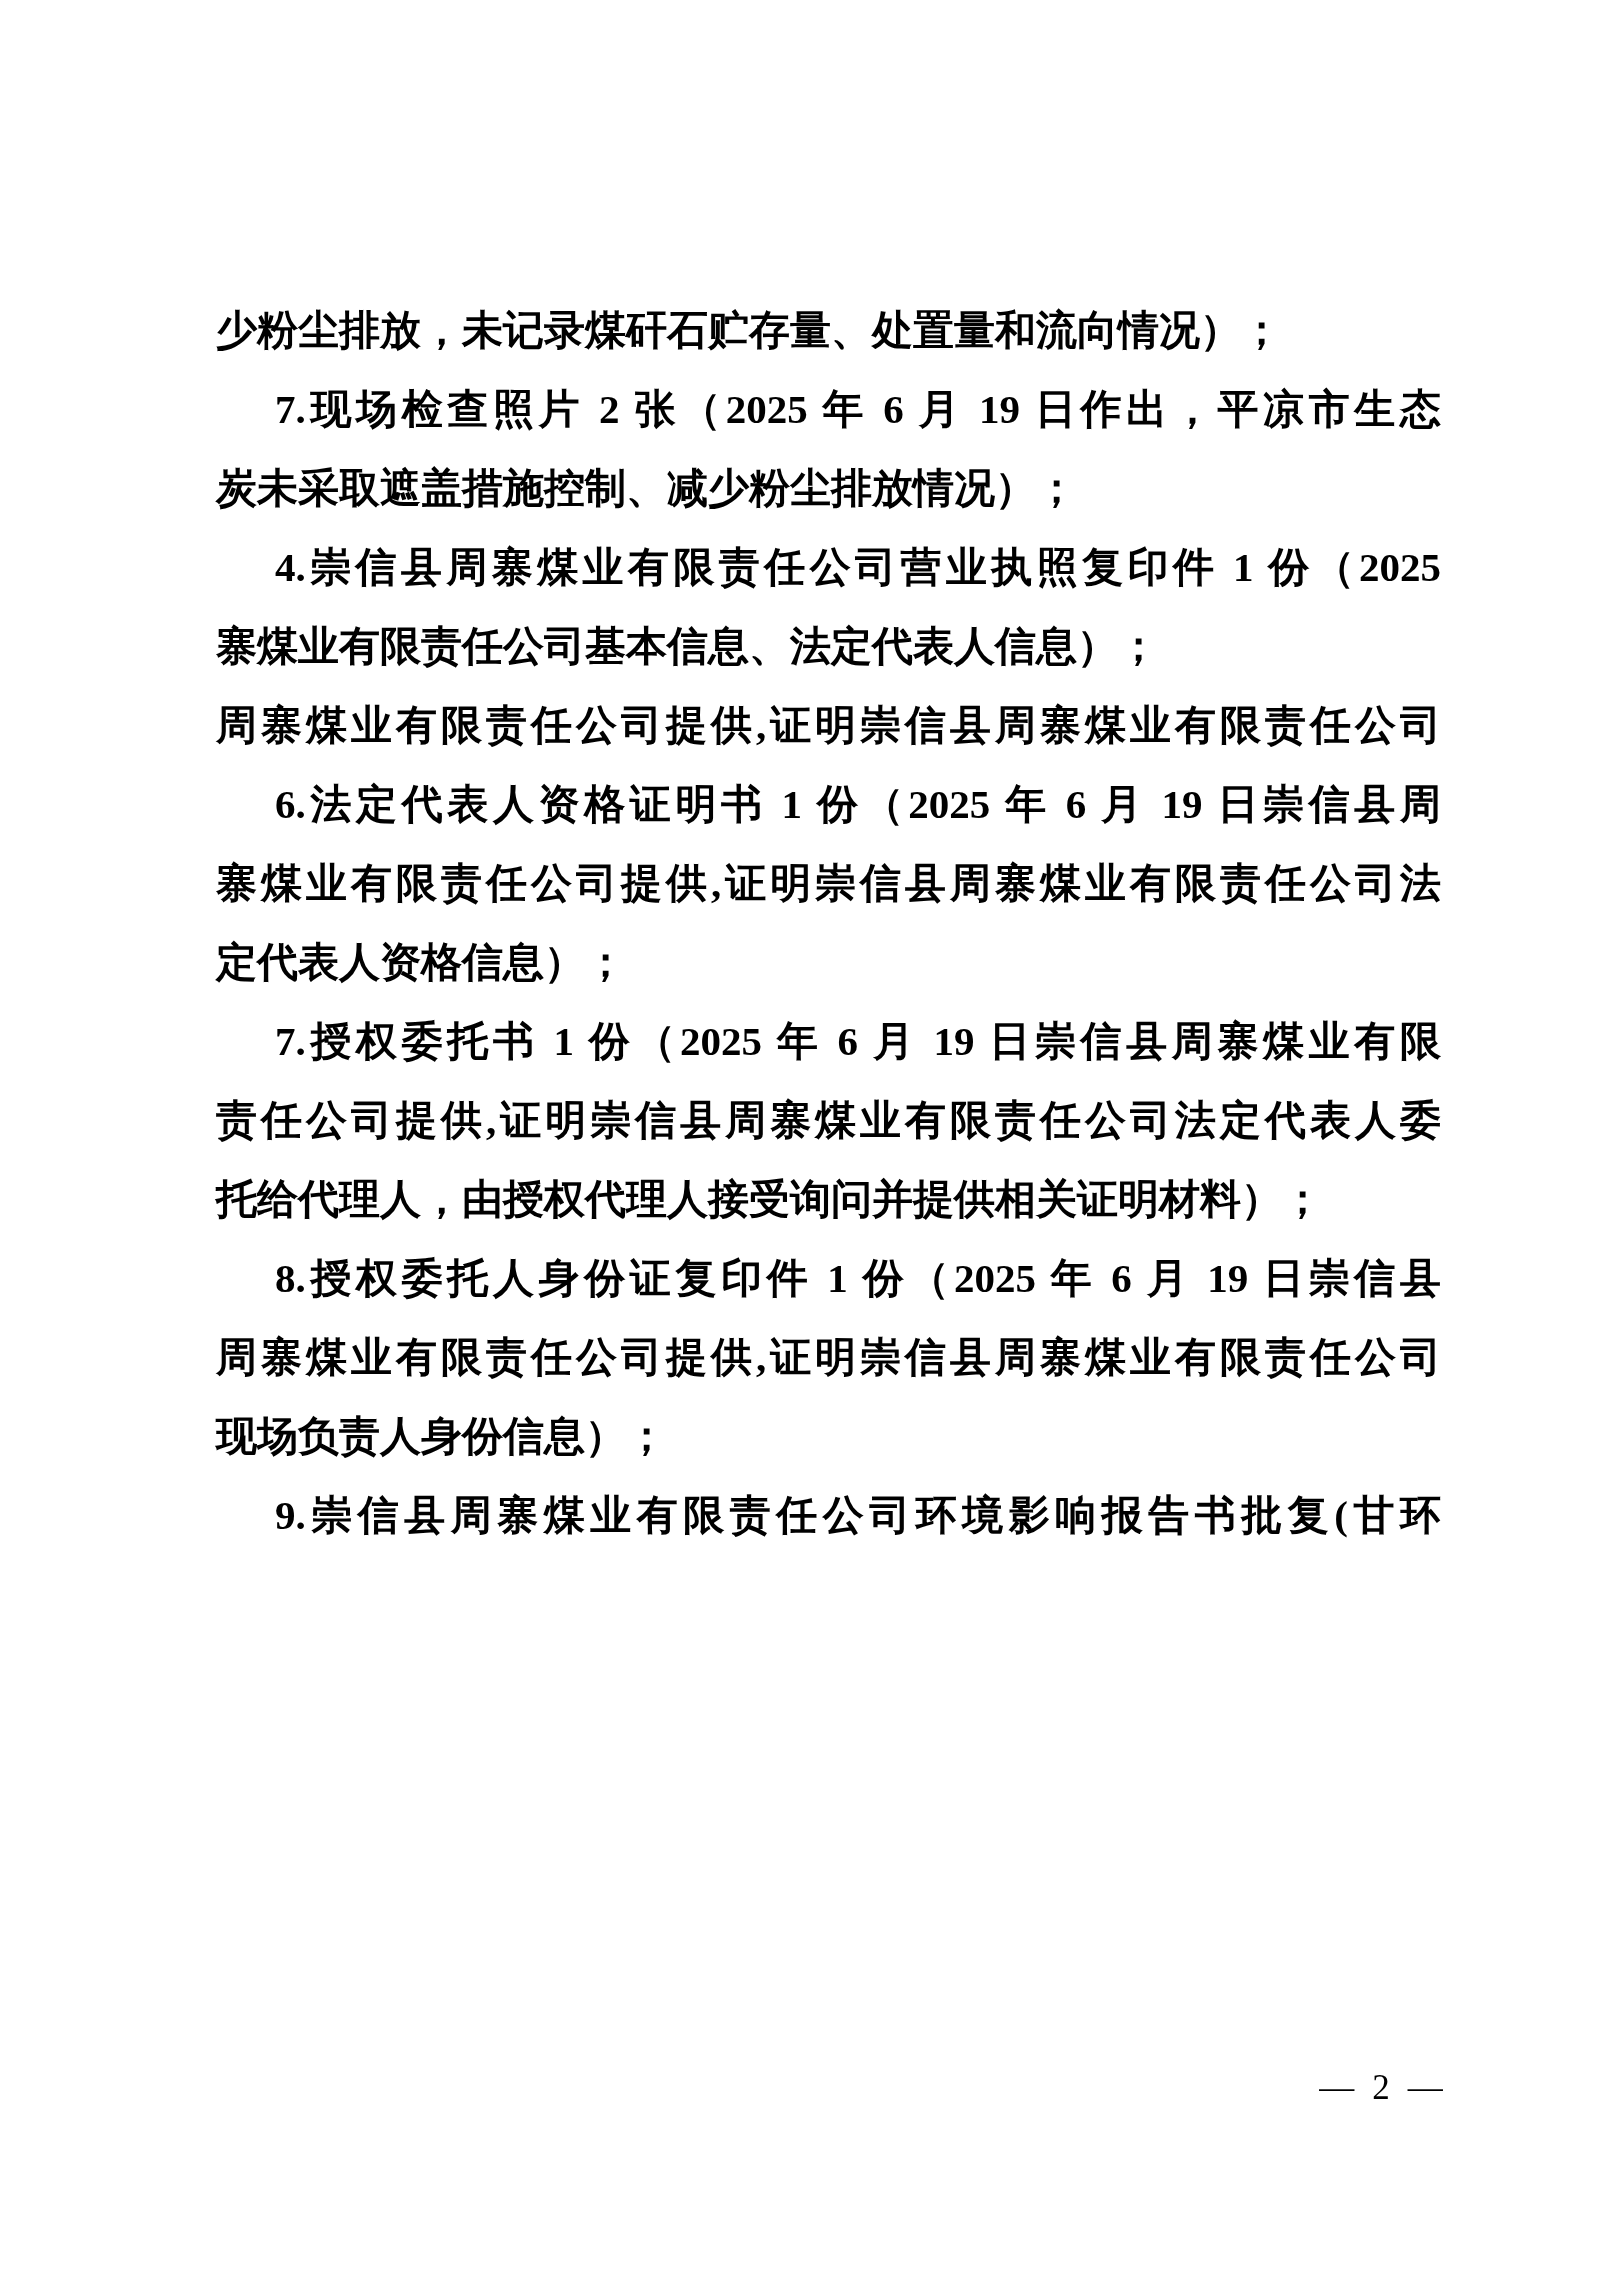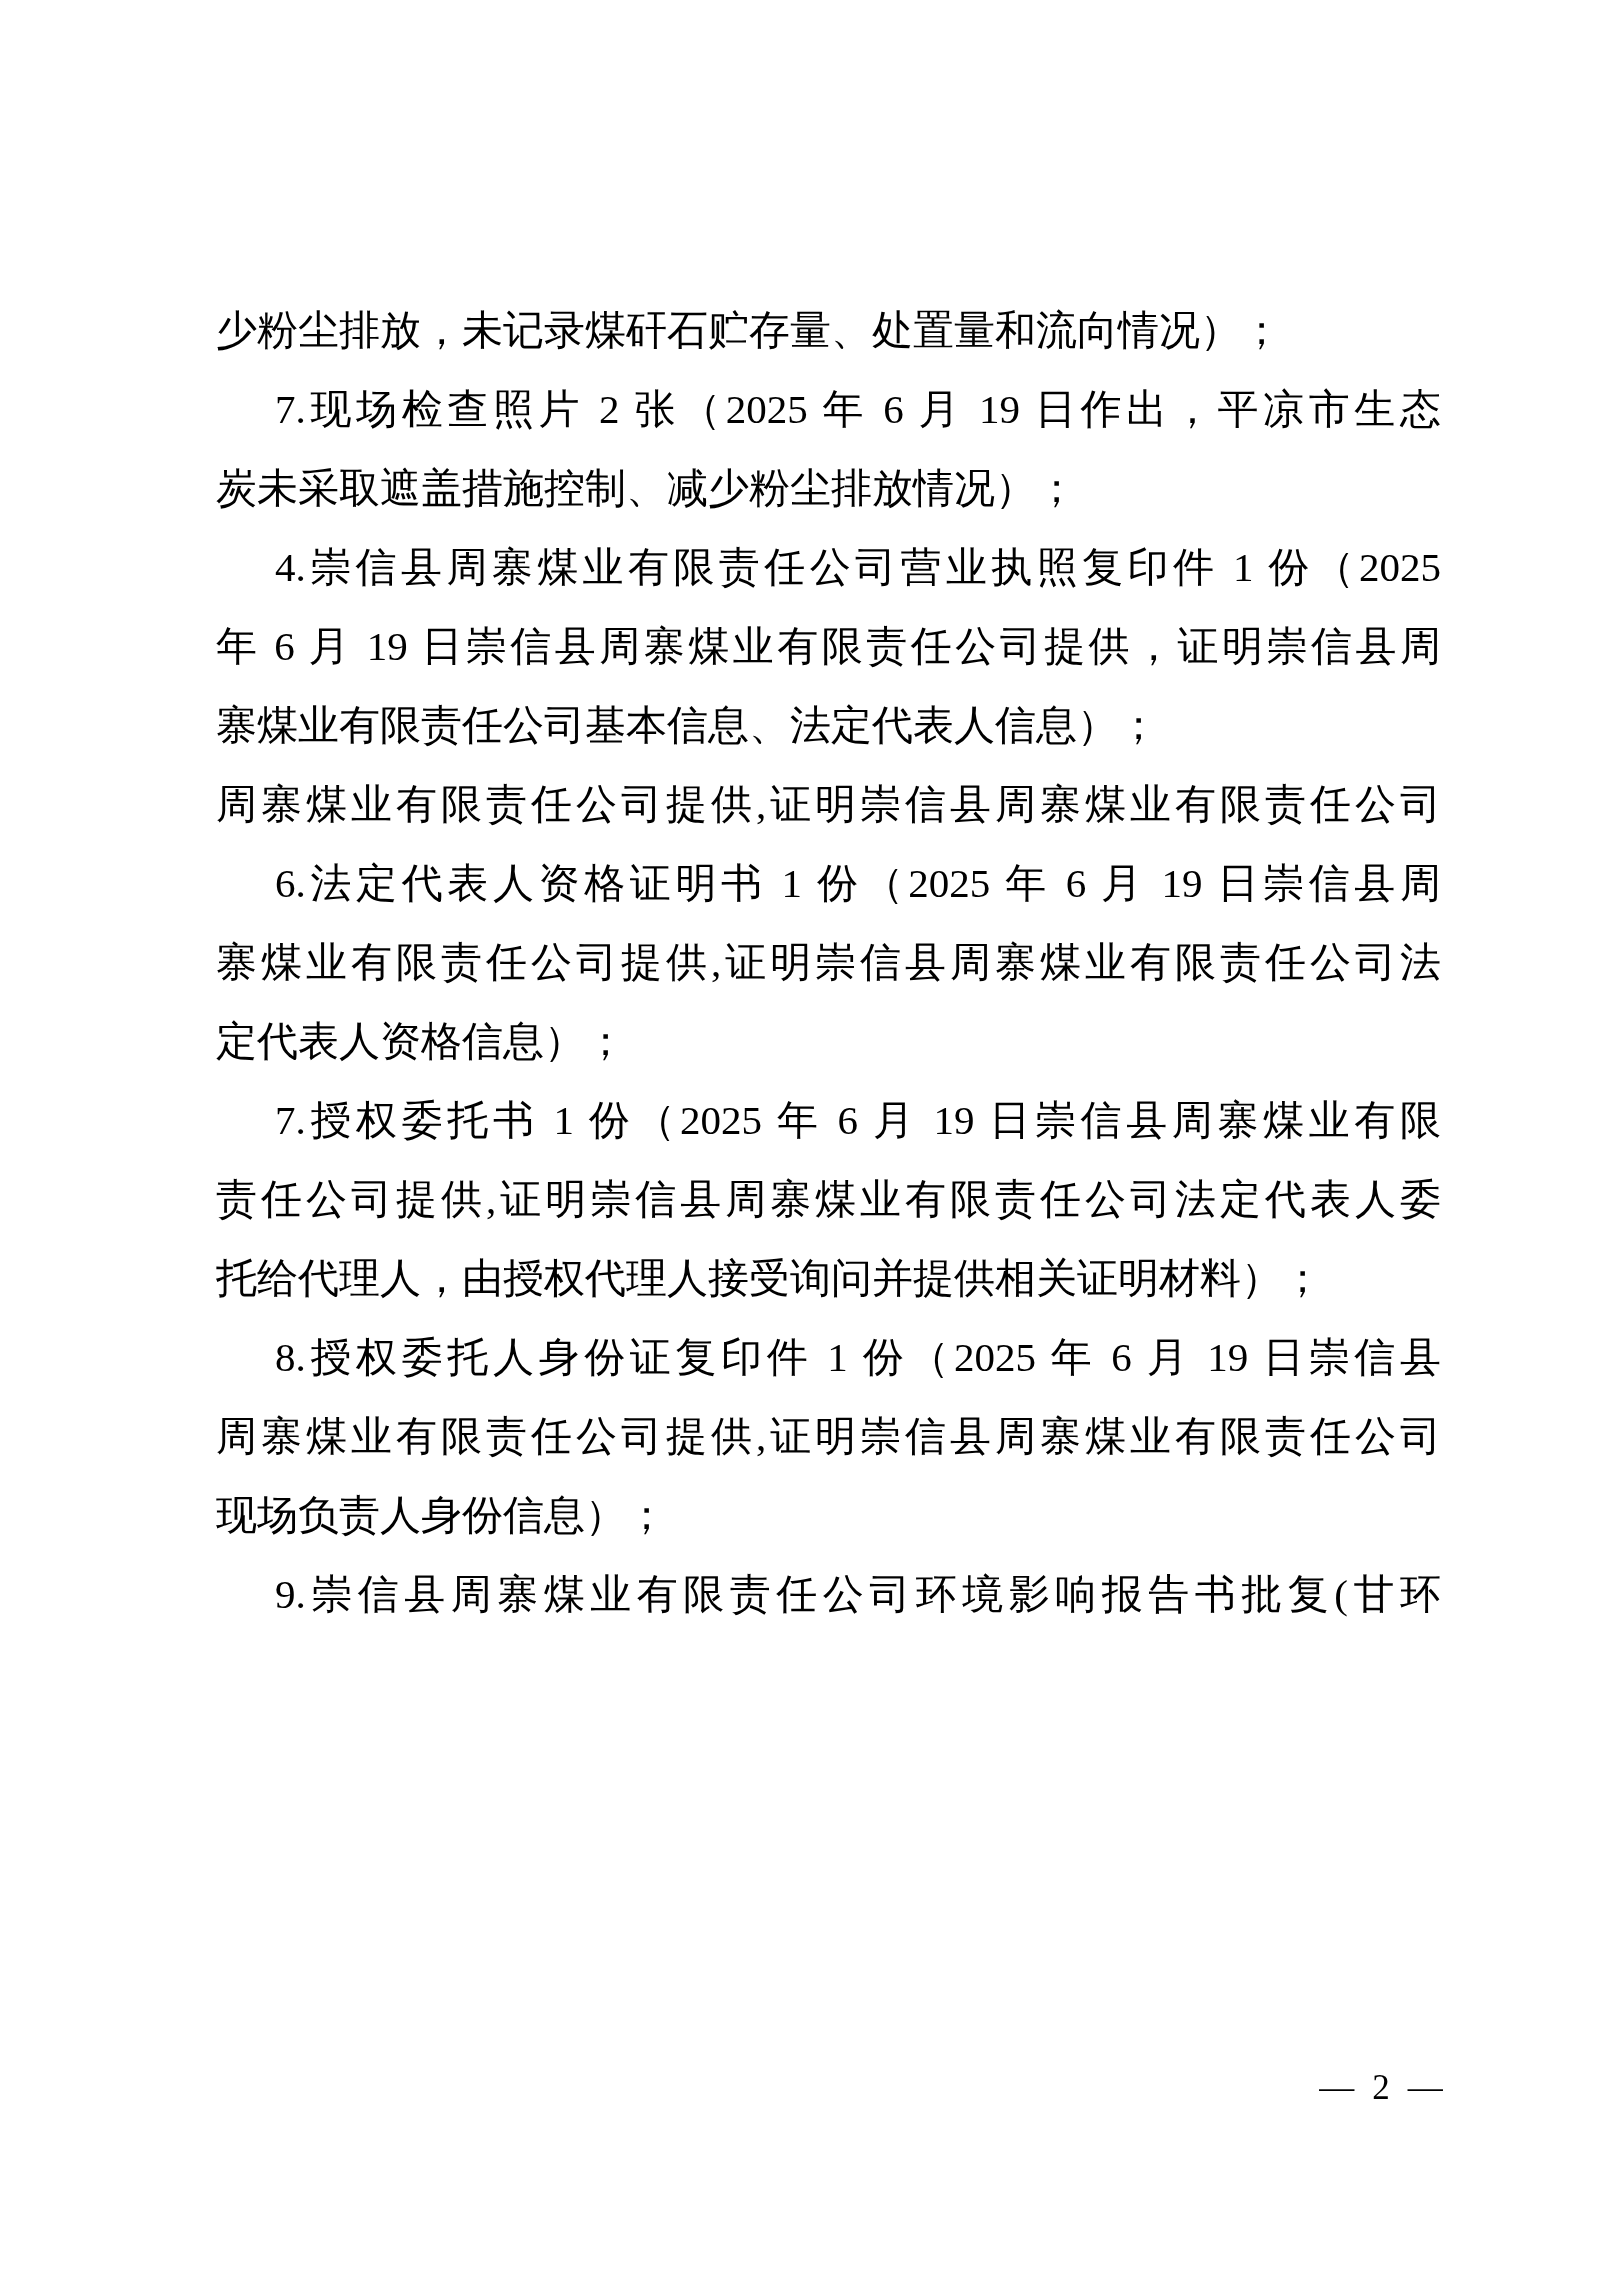--- a/index.html
+++ b/index.html
@@ -22,20 +22,21 @@
     top: 291px;
     width: 1225px;
   }
   .line {
     font-size: 41px;
     line-height: 79px;
     height: 79px;
     color: #000000;
     text-align: left;
     white-space: nowrap;
+    font-weight: bold;
   }
   .line.justify {
     white-space: normal;
     text-align: justify;
     text-align-last: justify;
   }
   .line.indent {
     text-indent: 59px;
   }
   .footer {
@@ -52,21 +53,20 @@
 </style>
 </head>
 <body>
 
 <div class="page">
   <div class="text-block">
       <div class="line">少粉尘排放，未记录煤矸石贮存量、处置量和流向情况）；</div>
       <div class="line indent justify">7.现场检查照片 2 张（2025 年 6 月 19 日作出，平凉市生态</div>
       <div class="line">炭未采取遮盖措施控制、减少粉尘排放情况）；</div>
       <div class="line indent justify">4.崇信县周寨煤业有限责任公司营业执照复印件 1 份（2025</div>
-      <div class="line justify">年 6 月 19 日崇信县周寨煤业有限责任公司提供，证明崇信县周</div>
       <div class="line">寨煤业有限责任公司基本信息、法定代表人信息）；</div>
       <div class="line justify">周寨煤业有限责任公司提供,证明崇信县周寨煤业有限责任公司</div>
       <div class="line indent justify">6.法定代表人资格证明书 1 份（2025 年 6 月 19 日崇信县周</div>
       <div class="line justify">寨煤业有限责任公司提供,证明崇信县周寨煤业有限责任公司法</div>
       <div class="line">定代表人资格信息）；</div>
       <div class="line indent justify">7.授权委托书 1 份（2025 年 6 月 19 日崇信县周寨煤业有限</div>
       <div class="line justify">责任公司提供,证明崇信县周寨煤业有限责任公司法定代表人委</div>
       <div class="line">托给代理人，由授权代理人接受询问并提供相关证明材料）；</div>
       <div class="line indent justify">8.授权委托人身份证复印件 1 份（2025 年 6 月 19 日崇信县</div>
       <div class="line justify">周寨煤业有限责任公司提供,证明崇信县周寨煤业有限责任公司</div>

